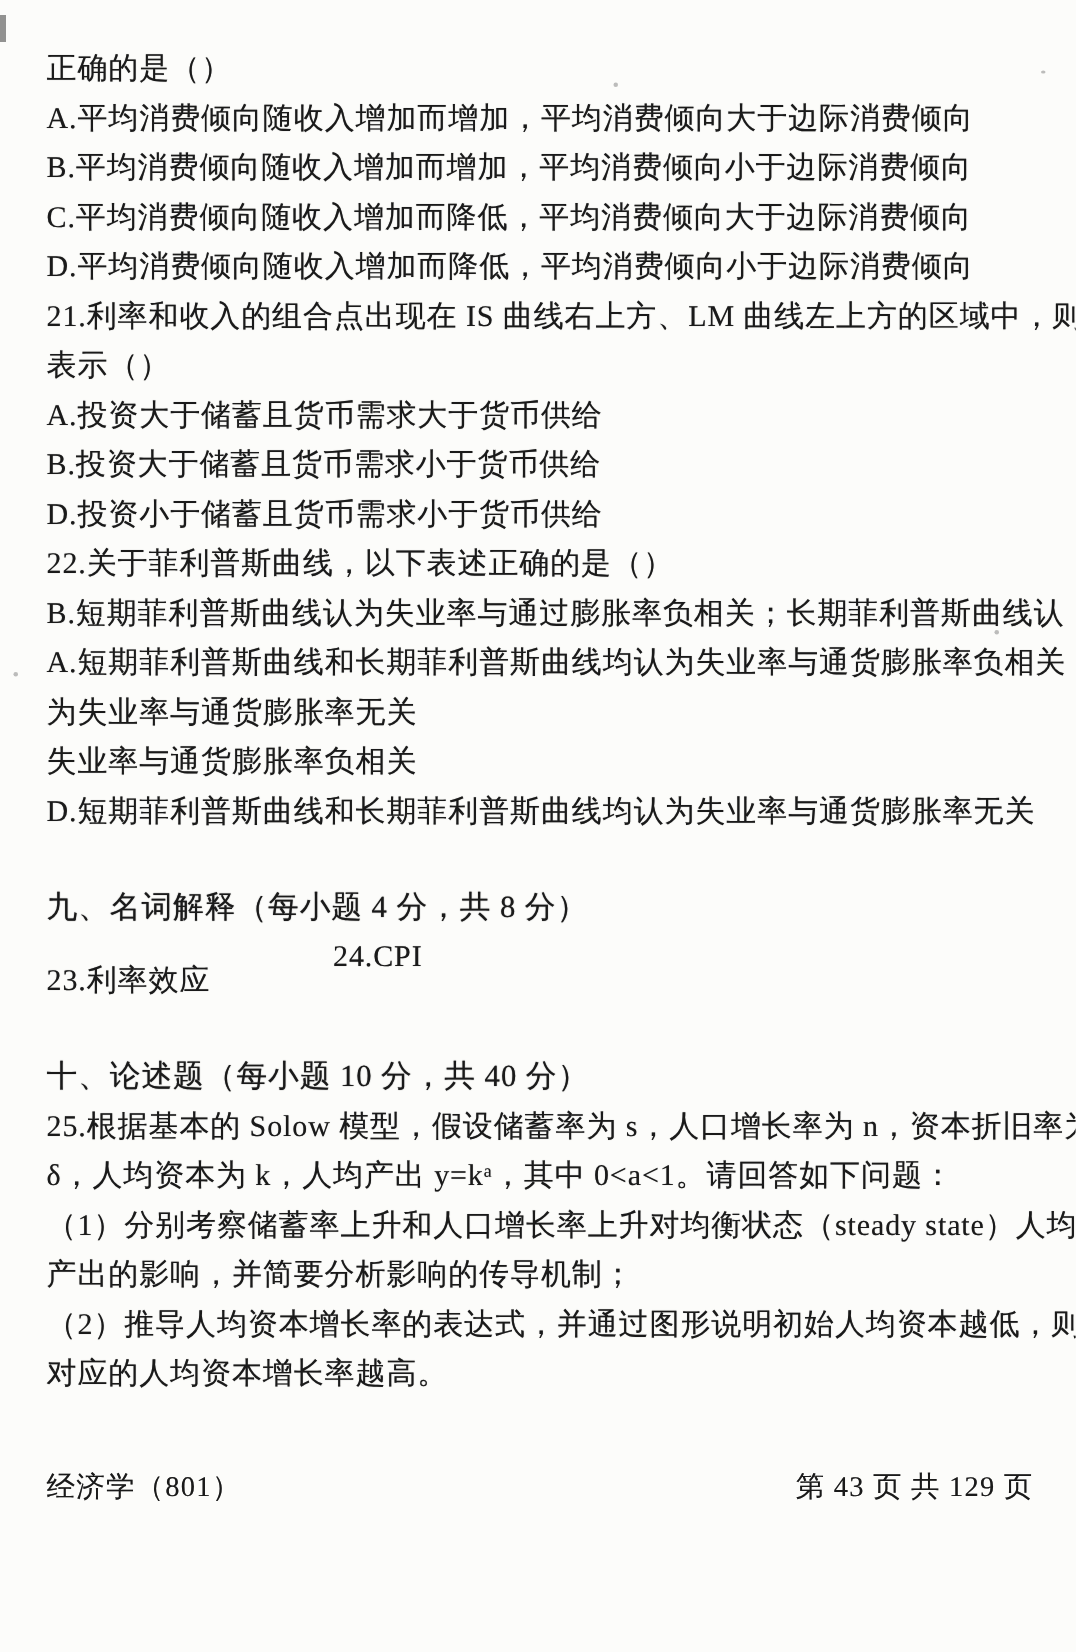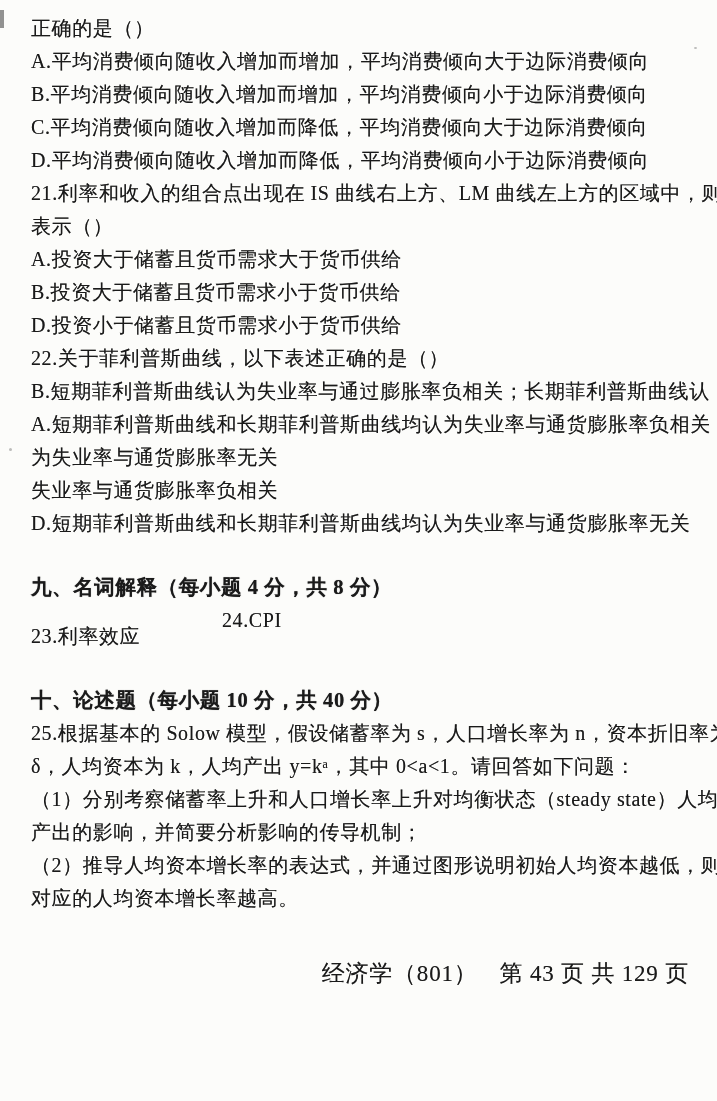--- a/index.html
+++ b/index.html
@@ -12,51 +12,51 @@
     overflow: hidden;
     background: #fcfcfa;
     font-family: "Liberation Serif", "DejaVu Serif", serif;
     color: #1a1a1a;
     position: relative;
   }
   .page {
     position: relative;
     width: 717px;
     height: 1101px;
-    padding: 12px 28px 0 31px;
+    padding: 30px 28px 0 31px;
     box-sizing: border-box;
   }
   .line {
     font-size: 20px;
     line-height: 33px;
     letter-spacing: 0.6px;
     white-space: pre;
     text-shadow: 0 0 0.5px rgba(20,20,20,0.55);
   }
   .line.heading {
-    font-weight: bold;
+    font-weight: normal;
     font-size: 20.5px;
     text-shadow: 0 0 0.7px rgba(10,10,10,0.7);
   }
   .line.gap-before {
     margin-top: 31px;
   }
   .line.terms {
     display: flex;
   }
   .line.terms .term-1 {
     min-width: 191px;
     margin-top: 16px;
   }
   .footer {
     margin-top: 46px;
     display: flex;
-    justify-content: flex-end;
+    justify-content: space-between;
     gap: 22px;
-    font-size: 23px;
+    font-size: 19px;
     line-height: 26px;
     letter-spacing: 0.8px;
     text-shadow: 0 0 0.4px rgba(20,20,20,0.5);
   }
   
   .artifact {
     position: absolute;
     background: rgba(70,70,70,0.35);
     border-radius: 50%;
   }

